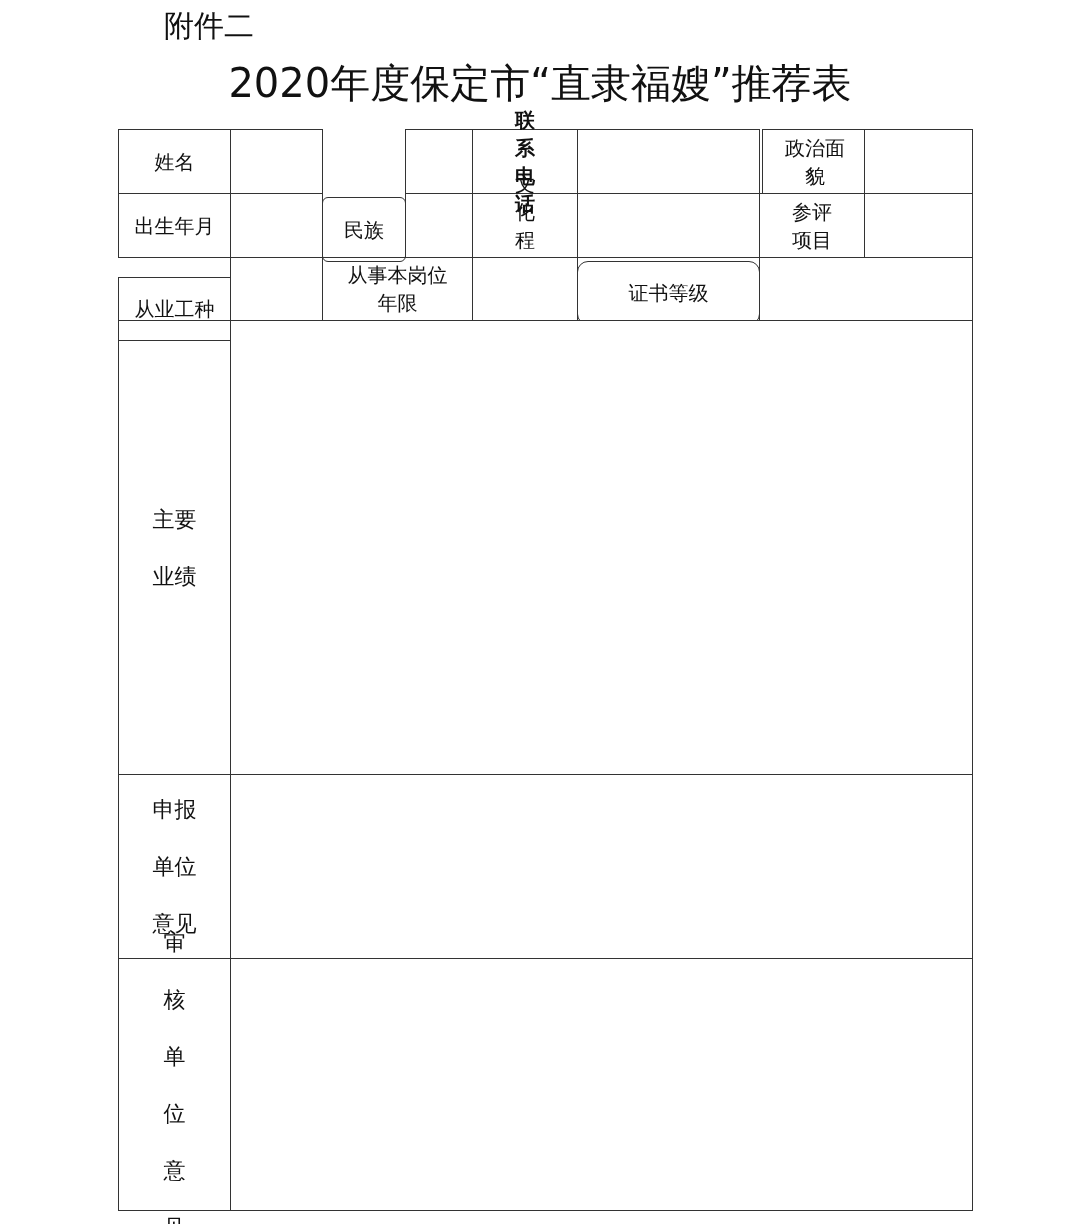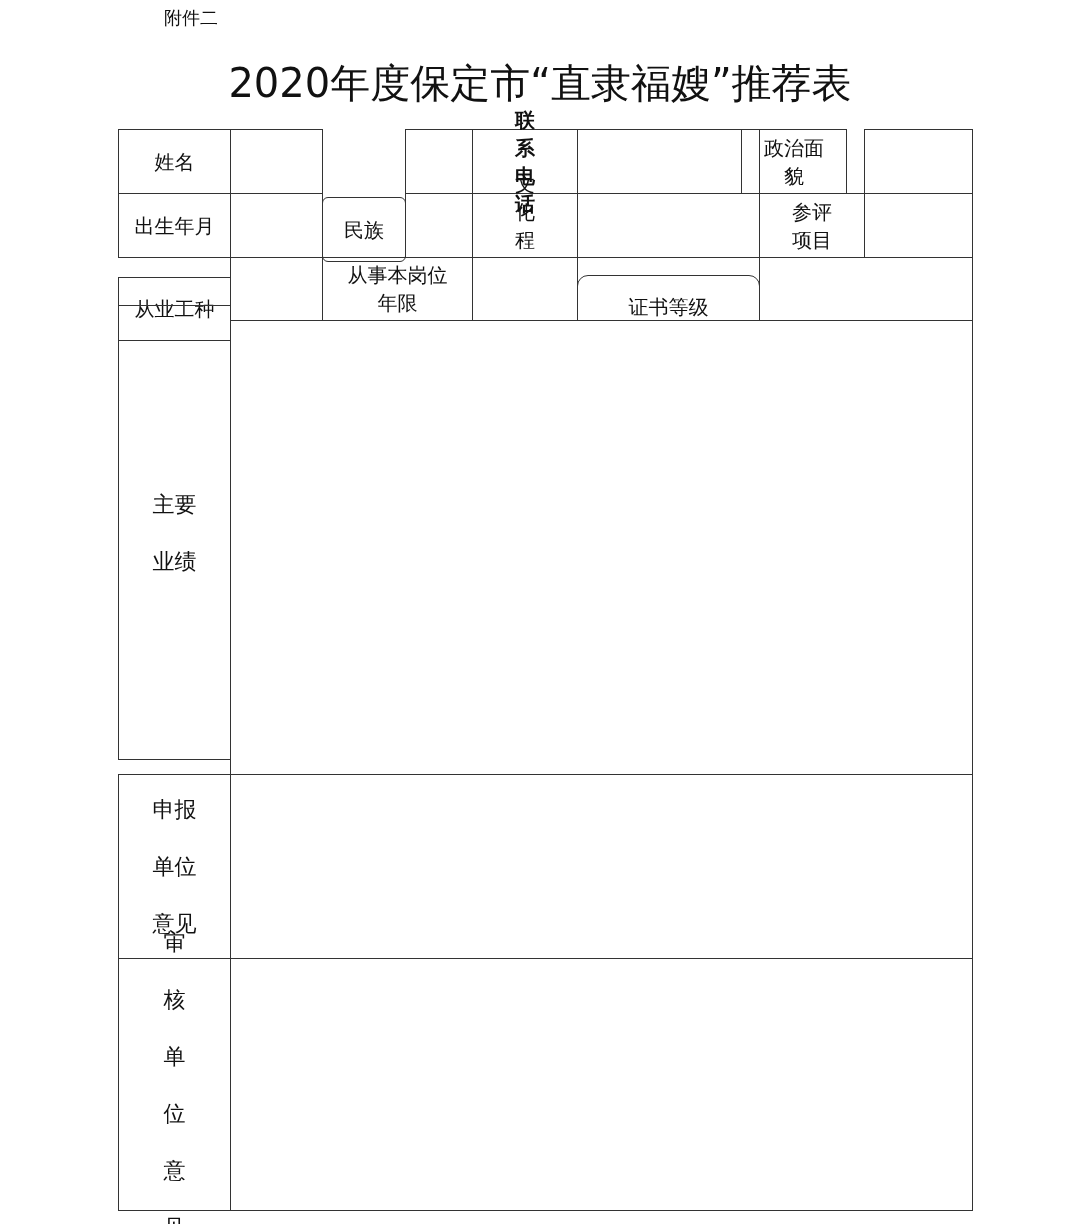--- a/index.html
+++ b/index.html
@@ -1,18 +1,18 @@
 <!DOCTYPE html>
 <html><head>
 <meta charset="utf-8">
 <style>
   html, body { margin:0; padding:0; background:#ffffff; }
   body { width:1080px; height:1224px; position:relative; overflow:hidden;
          font-family:"DejaVu Sans", "Liberation Sans", sans-serif; color:#111; }
-  .attachment { position:absolute; left:164px; top:6px; font-size:18px; }
+  .attachment { position:absolute; left:164px; top:6px; font-size:30px; }
   .title { position:absolute; left:0; width:1080px; top:56px; text-align:center;
            font-size:40px; letter-spacing:0px; }
   .form { position:absolute; left:118px; top:129px; width:855px; height:1082px; }
   .cell { position:absolute; box-sizing:border-box; border:1.5px solid #333;
           display:flex; align-items:center; justify-content:center; text-align:center;
           font-size:20px; line-height:28px; }
   .cell.input { background:#fff; }
   .vlabel { font-size:22px; line-height:57px; }
 </style>
 </head>
@@ -21,40 +21,40 @@
 <div class="attachment">附件二</div>
 <div class="title">2020年度保定市“直隶福嫂”推荐表</div>
 
 <div class="form">
 
   <div class="cell" style="left:0;top:0;width:113px;height:65px;">姓名</div>
   <div class="cell input" style="left:112px;top:0;width:93px;height:65px;"></div>
   <div class="cell input" style="left:287px;top:0;width:68px;height:65px;"></div>
   <div class="cell" style="left:354px;top:0;width:106px;height:65px;padding:0 34px;font-weight:bold;">联系电话</div>
   <div class="cell input" style="left:459px;top:0;width:183px;height:65px;"></div>
-  <div class="cell" style="left:623px;top:0;width:106px;height:65px;padding:0 18px;">政治面貌</div>
+  <div class="cell" style="left:644px;top:0;width:106px;height:65px;padding:0 18px;">政治面貌</div>
   <div class="cell input" style="left:746px;top:0;width:109px;height:65px;"></div>
 
   <div class="cell" style="left:0;top:64px;width:113px;height:65px;">出生年月</div>
   <div class="cell input" style="left:112px;top:64px;width:93px;height:65px;"></div>
   <div class="cell" style="left:204px;top:68px;width:84px;height:65px;border-radius:6px;">民族</div>
   <div class="cell input" style="left:287px;top:64px;width:68px;height:65px;"></div>
   <div class="cell" style="left:354px;top:64px;width:106px;height:65px;padding:0 36px;">文化程度</div>
   <div class="cell input" style="left:459px;top:64px;width:183px;height:65px;"></div>
   <div class="cell" style="left:641px;top:64px;width:106px;height:65px;padding:0 30px;">参评项目</div>
   <div class="cell input" style="left:746px;top:64px;width:109px;height:65px;"></div>
 
   <div class="cell" style="left:0;top:128px;width:113px;height:64px;margin-top:20px;">从业工种</div>
   <div class="cell input" style="left:112px;top:128px;width:93px;height:64px;"></div>
   <div class="cell" style="left:204px;top:128px;width:151px;height:64px;padding:0 18px;">从事本岗位年限</div>
   <div class="cell input" style="left:354px;top:128px;width:106px;height:64px;"></div>
-  <div class="cell" style="left:459px;top:146px;width:183px;height:64px;border-radius:11px;">证书等级</div>
+  <div class="cell" style="left:459px;top:132px;width:183px;height:64px;border-radius:11px;">证书等级</div>
   <div class="cell input" style="left:641px;top:128px;width:214px;height:64px;"></div>
 
-  <div class="cell vlabel" style="left:0;top:176px;width:113px;height:455px;padding:0 30px;">主要业绩</div>
+  <div class="cell vlabel" style="left:0;top:191px;width:113px;height:455px;padding:0 30px;">主要业绩</div>
   <div class="cell input" style="left:112px;top:191px;width:743px;height:455px;"></div>
 
   <div class="cell vlabel" style="left:0;top:645px;width:113px;height:185px;padding:0 30px;">申报单位意见</div>
   <div class="cell input" style="left:112px;top:645px;width:743px;height:185px;"></div>
 
   <div class="cell vlabel" style="left:0;top:829px;width:113px;height:253px;padding:0 36px;">审核单位意见</div>
   <div class="cell input" style="left:112px;top:829px;width:743px;height:253px;"></div>
 </div>
 
 </body></html>

